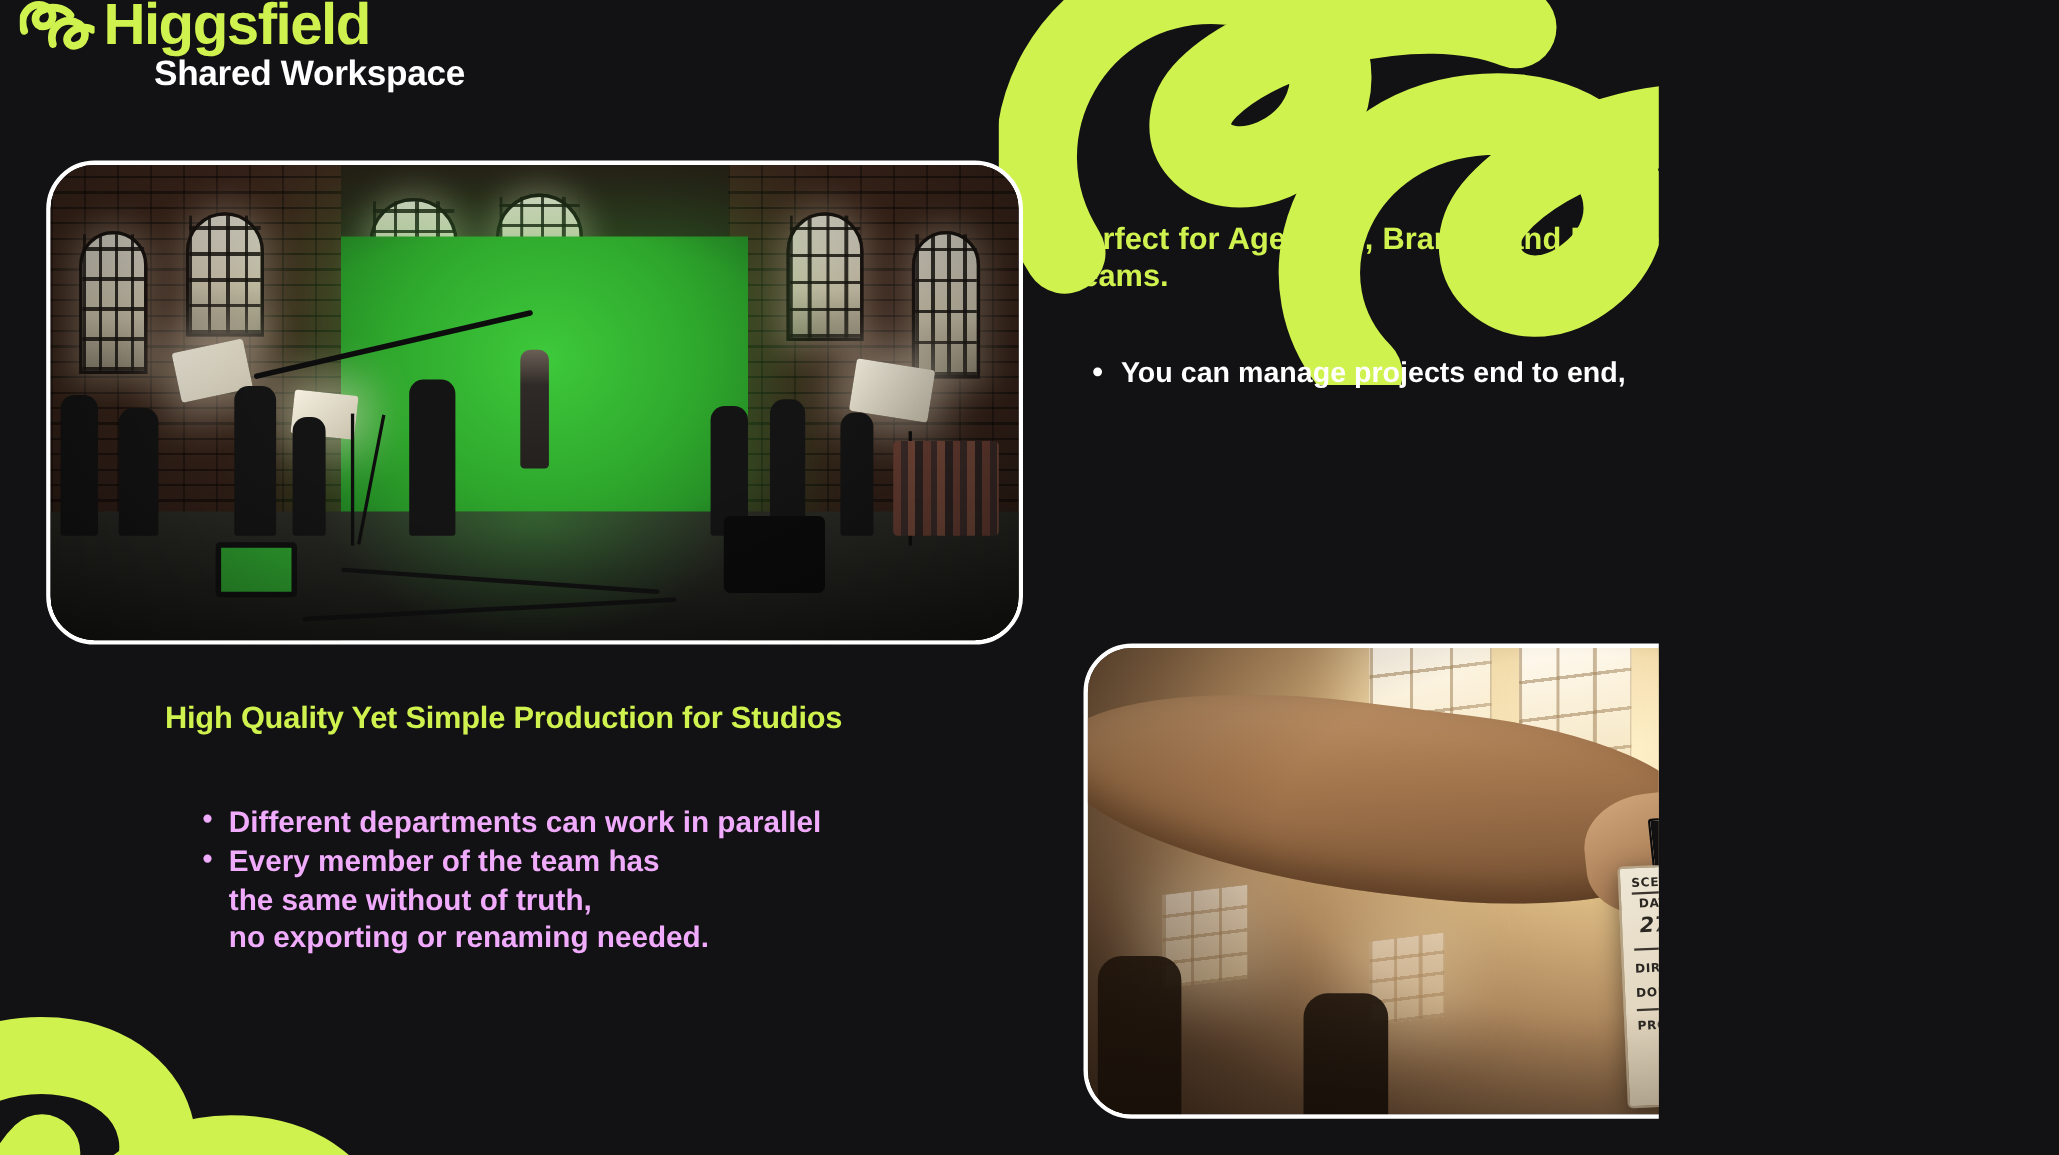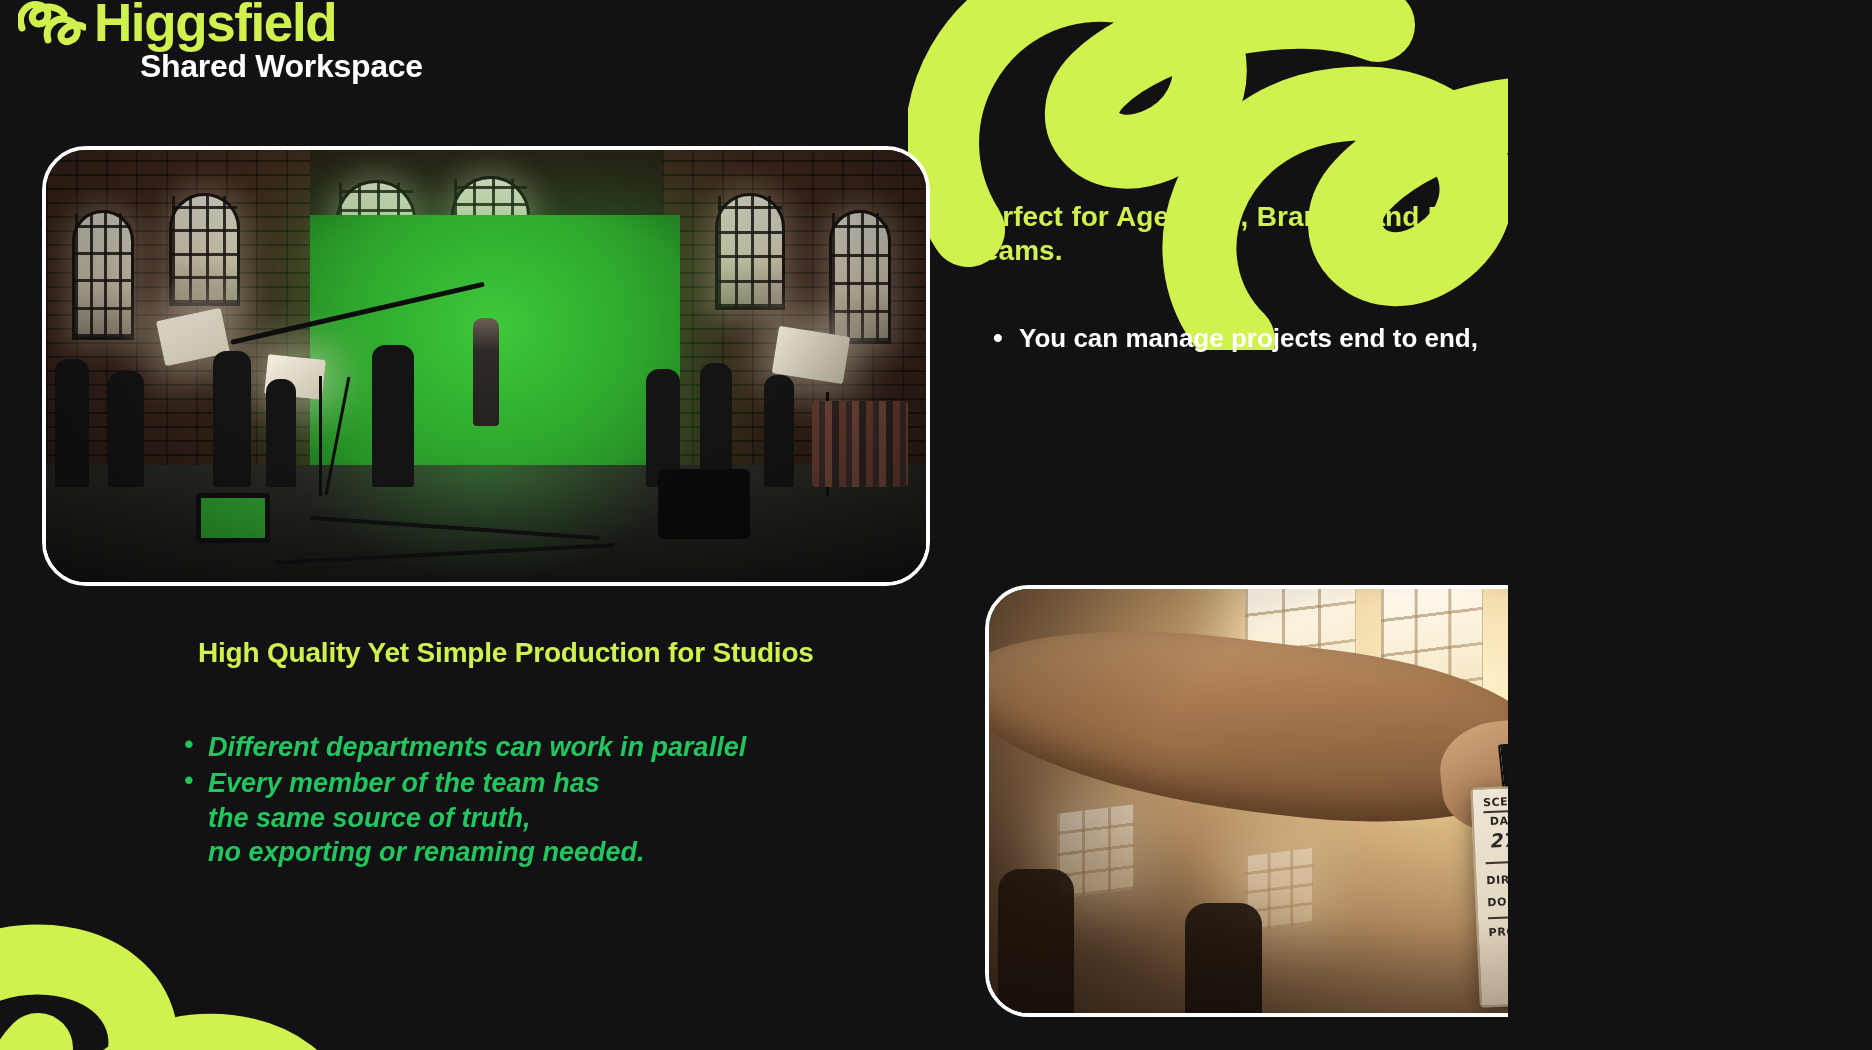--- a/index.html
+++ b/index.html
@@ -243,31 +243,29 @@
   }
 
   
   .left-head {
     position:absolute; left:150px; top:637px; width:760px;
     color:#cff24f;
     font-size:28px;
     font-weight:700;
     font-stretch:condensed;
     letter-spacing:-0.2px;
-    margin-left:48px;
   }
   .left-list {
     position:absolute; left:178px; top:730px; width:700px;
-    color:#22c55e;
+    color:#f0abfc;
     font-size:27px;
     font-weight:700;
     font-stretch:condensed;
     line-height:1.27;
     list-style:none;
-    font-style:italic;
   }
   .left-list li {
     position:relative;
     padding-left:30px;
     margin-bottom:2px;
   }
   .left-list li::before {
     content:"\2022";
     position:absolute; left:6px; top:-2px;
     font-size:26px;
@@ -343,21 +341,21 @@
   </ul>
 
   <div class="left-head">High Quality Yet Simple Production for Studios</div>
 
   <ul class="left-list">
     <li>
       <span class="cont">Different departments can work in parallel</span>
     </li>
     <li>
       <span class="cont">Every member of the team has</span>
-      <span class="cont">the same source of truth,</span>
+      <span class="cont">the same without of truth,</span>
       <span class="cont">no exporting or renaming needed.</span>
     </li>
   </ul>
 
   <div class="photo photo-clap">
     <div class="ph-inner">
       <div class="cl-bg"></div>
       <div class="cl-win" style="left:30%; top:-4%; width:13%; height:36%;"></div>
       <div class="cl-win" style="left:46%; top:-2%; width:12%; height:33%;"></div>
       <div class="cl-win" style="left:62%; top:2%;  width:11%; height:30%;"></div>

